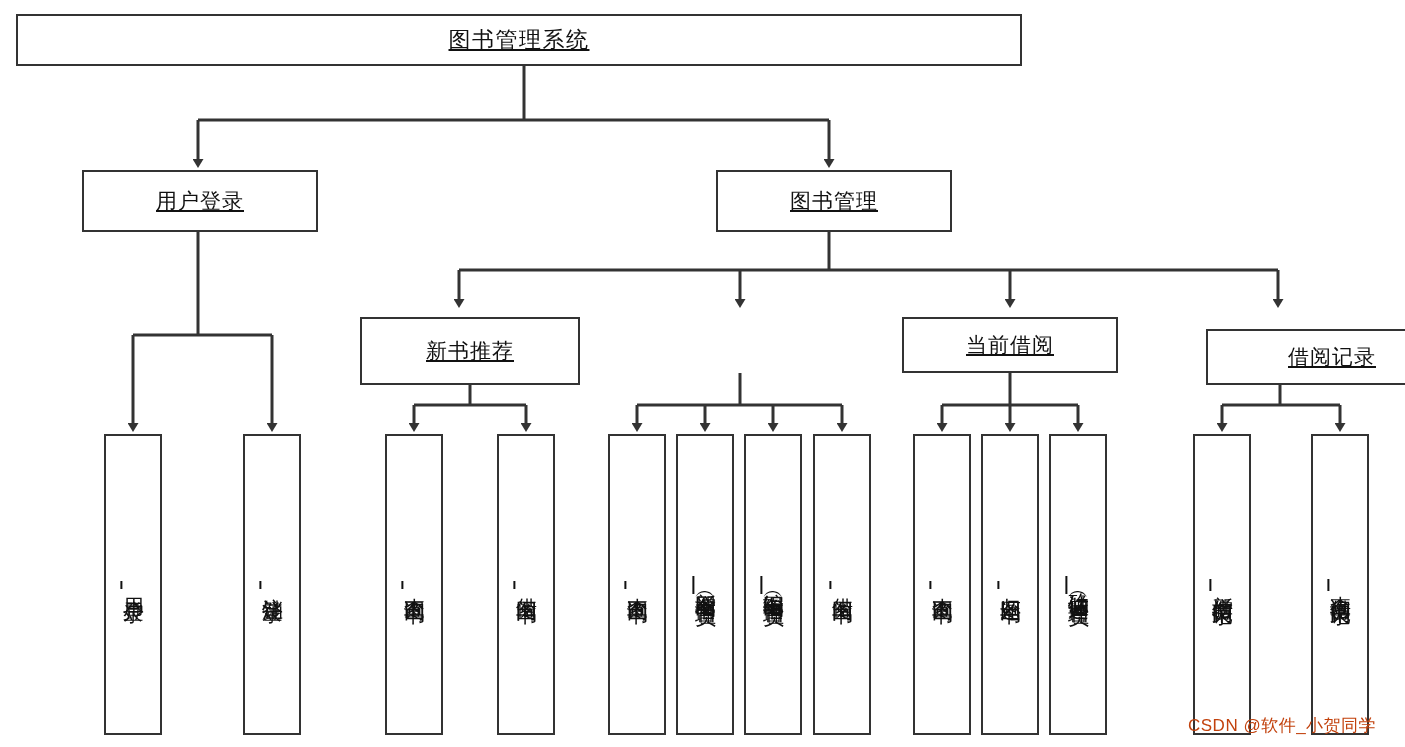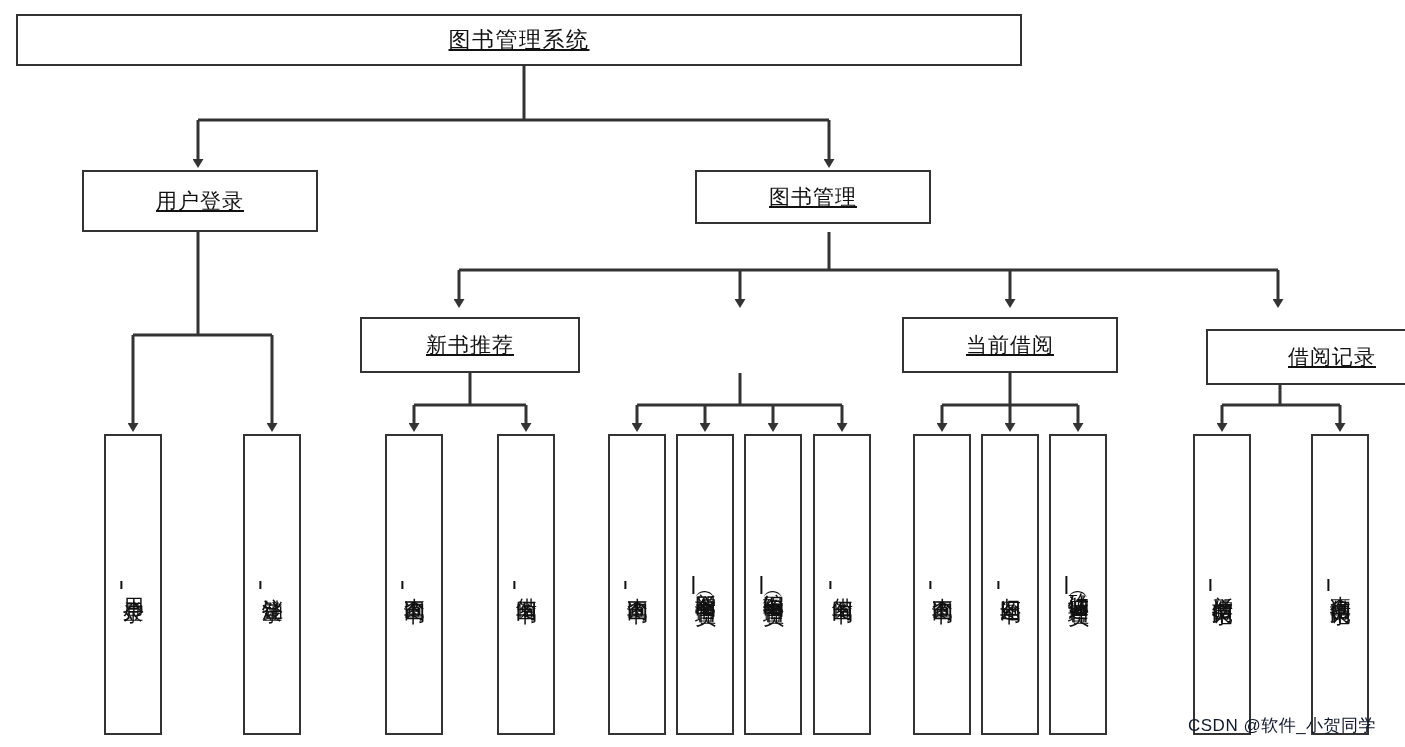--- a/index.html
+++ b/index.html
@@ -58,21 +58,21 @@
   .node-v .vtxt{
     writing-mode:vertical-rl;
     text-orientation:upright;
     display:block;
   }
   .watermark{
     position:absolute;
     left:1188px;
     top:714px;
     font-size:17px;
-    color:#0f172a;
+    color:#c2410c;
     letter-spacing:0.5px;
     z-index:5;
     white-space:nowrap;
     pointer-events:none;
   }
 </style>
 </head>
 <body>
 
 <div id="stage">
@@ -129,25 +129,25 @@
   </svg>
 
   <div class="node node-h node-title" style="left:16px; top:14px; width:1006px; height:52px;">
     <span>图书管理系统</span>
   </div>
 
   <div class="node node-h" style="left:82px; top:170px; width:236px; height:62px;">
     <span>用户登录</span>
   </div>
 
-  <div class="node node-h" style="left:695px; top:170px; width:236px; height:54px;">
+  <div class="node node-h" style="left:716px; top:170px; width:236px; height:62px;">
     <span>图书管理</span>
   </div>
 
-  <div class="node node-h" style="left:360px; top:317px; width:220px; height:56px;">
+  <div class="node node-h" style="left:360px; top:317px; width:220px; height:68px;">
     <span>新书推荐</span>
   </div>
 
 
   <div class="node node-h" style="left:902px; top:317px; width:216px; height:56px;">
     <span>当前借阅</span>
   </div>
 
   <div class="node node-h" style="left:1206px; top:317px; width:252px; height:56px;margin-top:12px;">
     <span>借阅记录</span>

